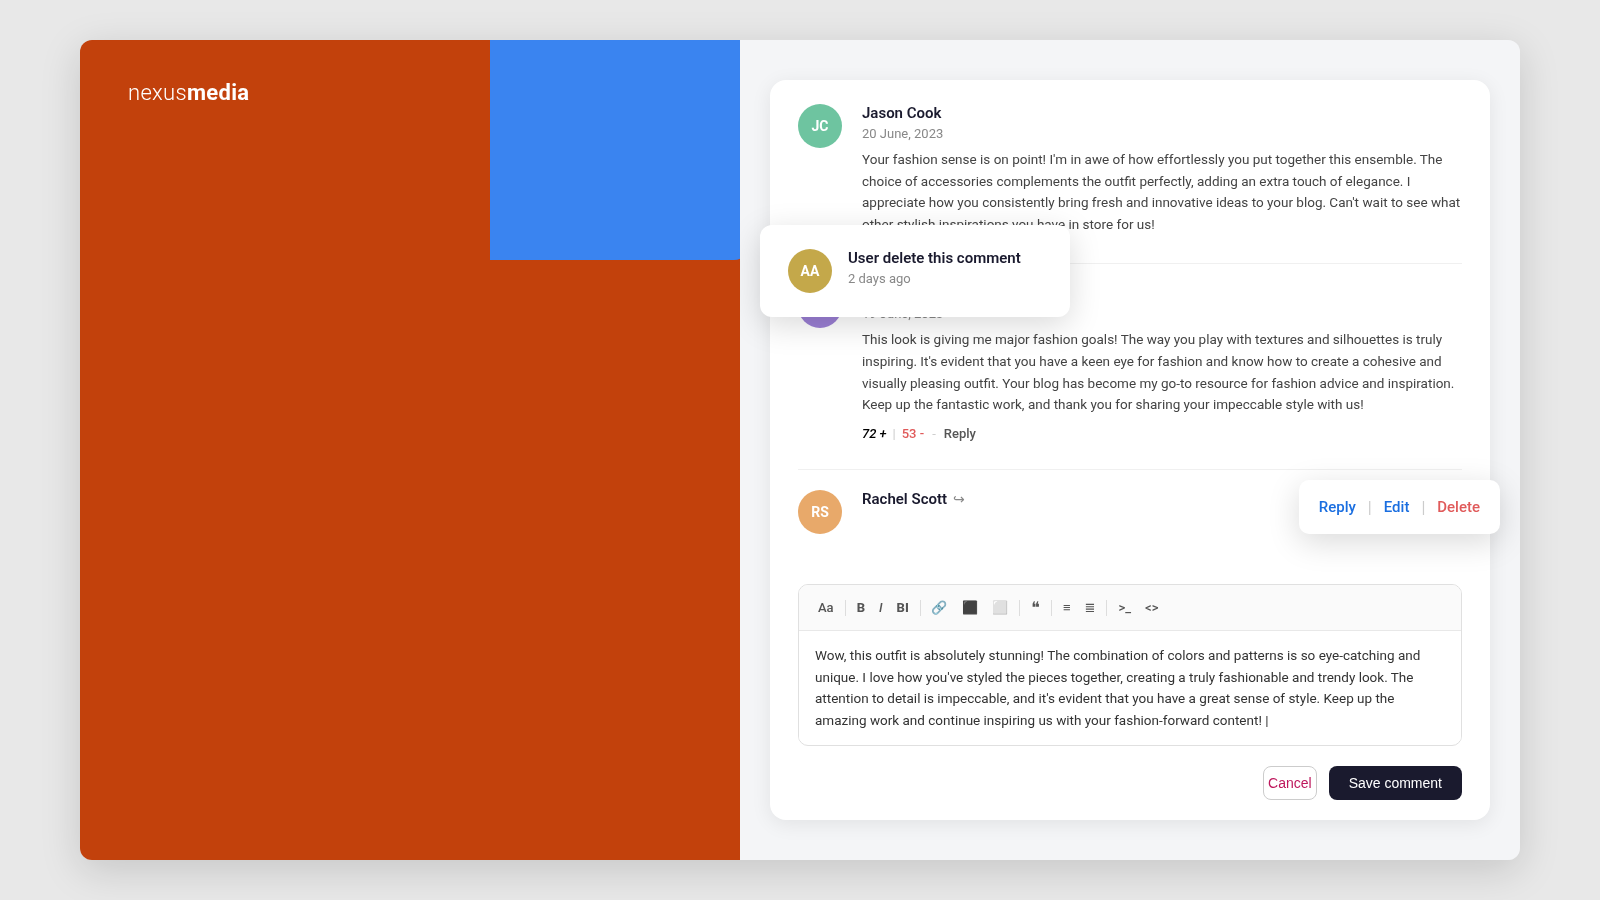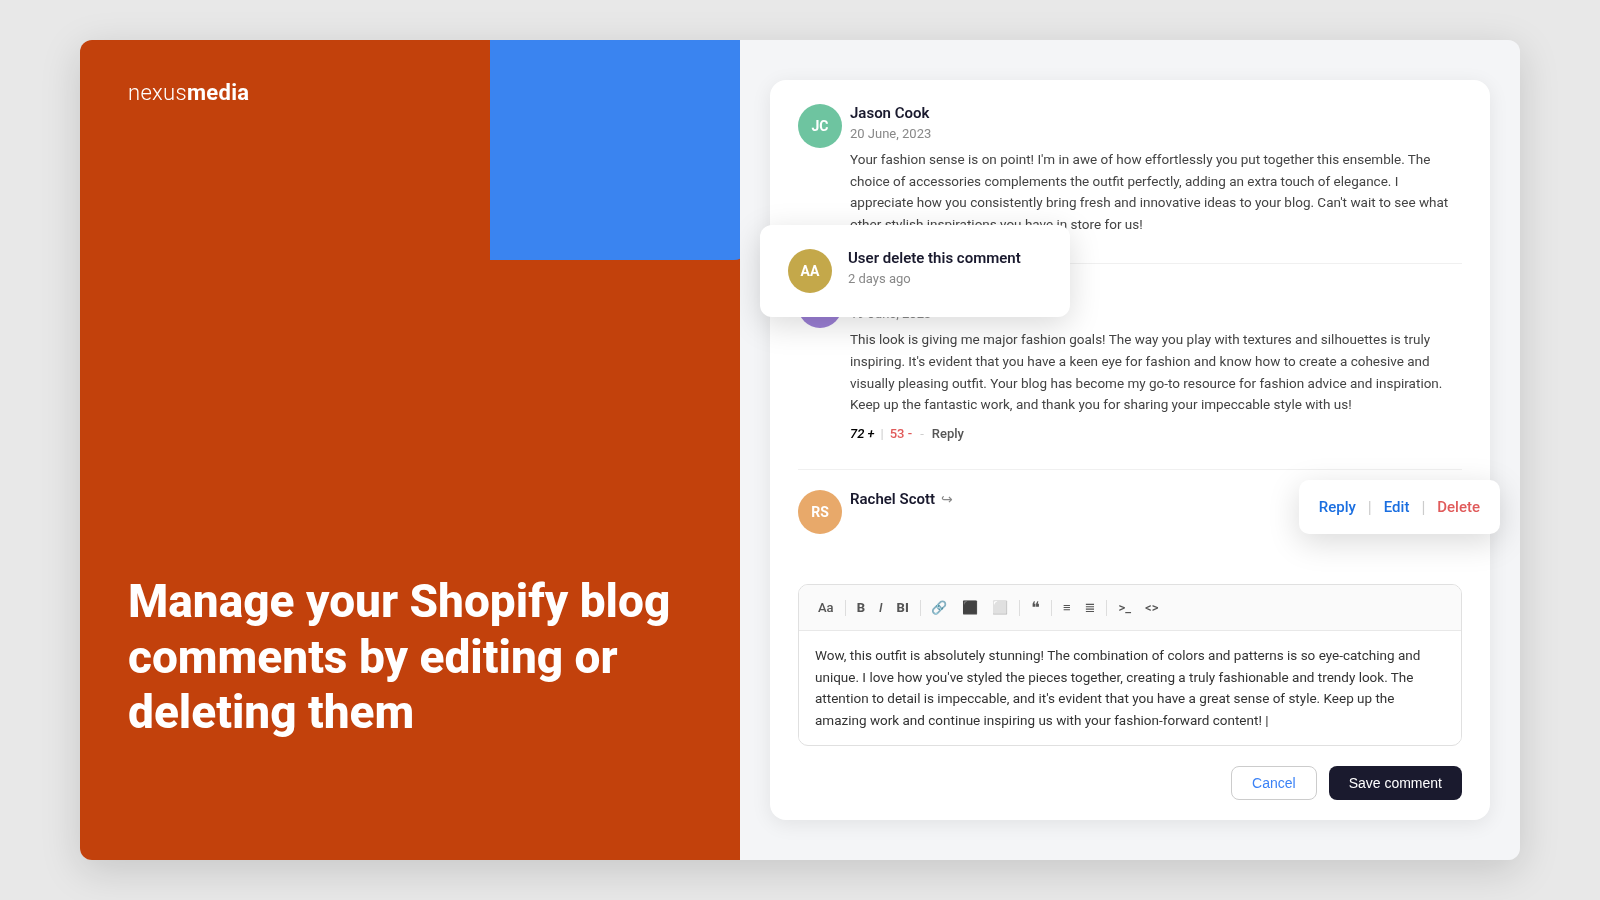--- a/index.html
+++ b/index.html
@@ -94,21 +94,21 @@
 
     .comments-scroll {
       padding: 24px 28px;
       overflow-y: auto;
       flex: 1;
     }
 
     
     .comment-block {
       display: flex;
-      gap: 8px;
+      gap: 20px;
       margin-bottom: 28px;
     }
     .avatar {
       width: 44px;
       height: 44px;
       border-radius: 50%;
       display: flex;
       align-items: center;
       justify-content: center;
       font-size: 14px;
@@ -271,22 +271,22 @@
     
     .edit-footer {
       display: flex;
       justify-content: flex-end;
       gap: 12px;
       margin: 0 28px 20px;
     }
     .btn-cancel {
       border: 1px solid #ccc;
       background: white;
-      color: #3b82f6;
-      padding: 8px 20px;
+      color: #be185d;
+      padding: 8px 4px;
       border-radius: 8px;
       font-size: 14px;
       cursor: pointer;
       font-weight: 500;
     }
     .btn-save {
       background: #1a1a2e;
       color: white;
       padding: 8px 20px;
       border-radius: 8px;
@@ -315,23 +315,20 @@
 </head>
 <body>
 
 <div class="outer-wrapper">
 
   <div class="left-panel">
     <div class="logo">
       <span class="logo-text">
         <span>nexus</span><strong>media</strong>
       </span>
-    </div>
-    <div class="hero-text">
-      <h1>Manage your Shopify blog comments by editing or deleting them</h1>
     </div>
   </div>
 
   <div class="right-panel">
 
     <div class="delete-popup">
       <div class="avatar aa">
         <span>AA</span>
       </div>
       <div class="delete-popup-content">

